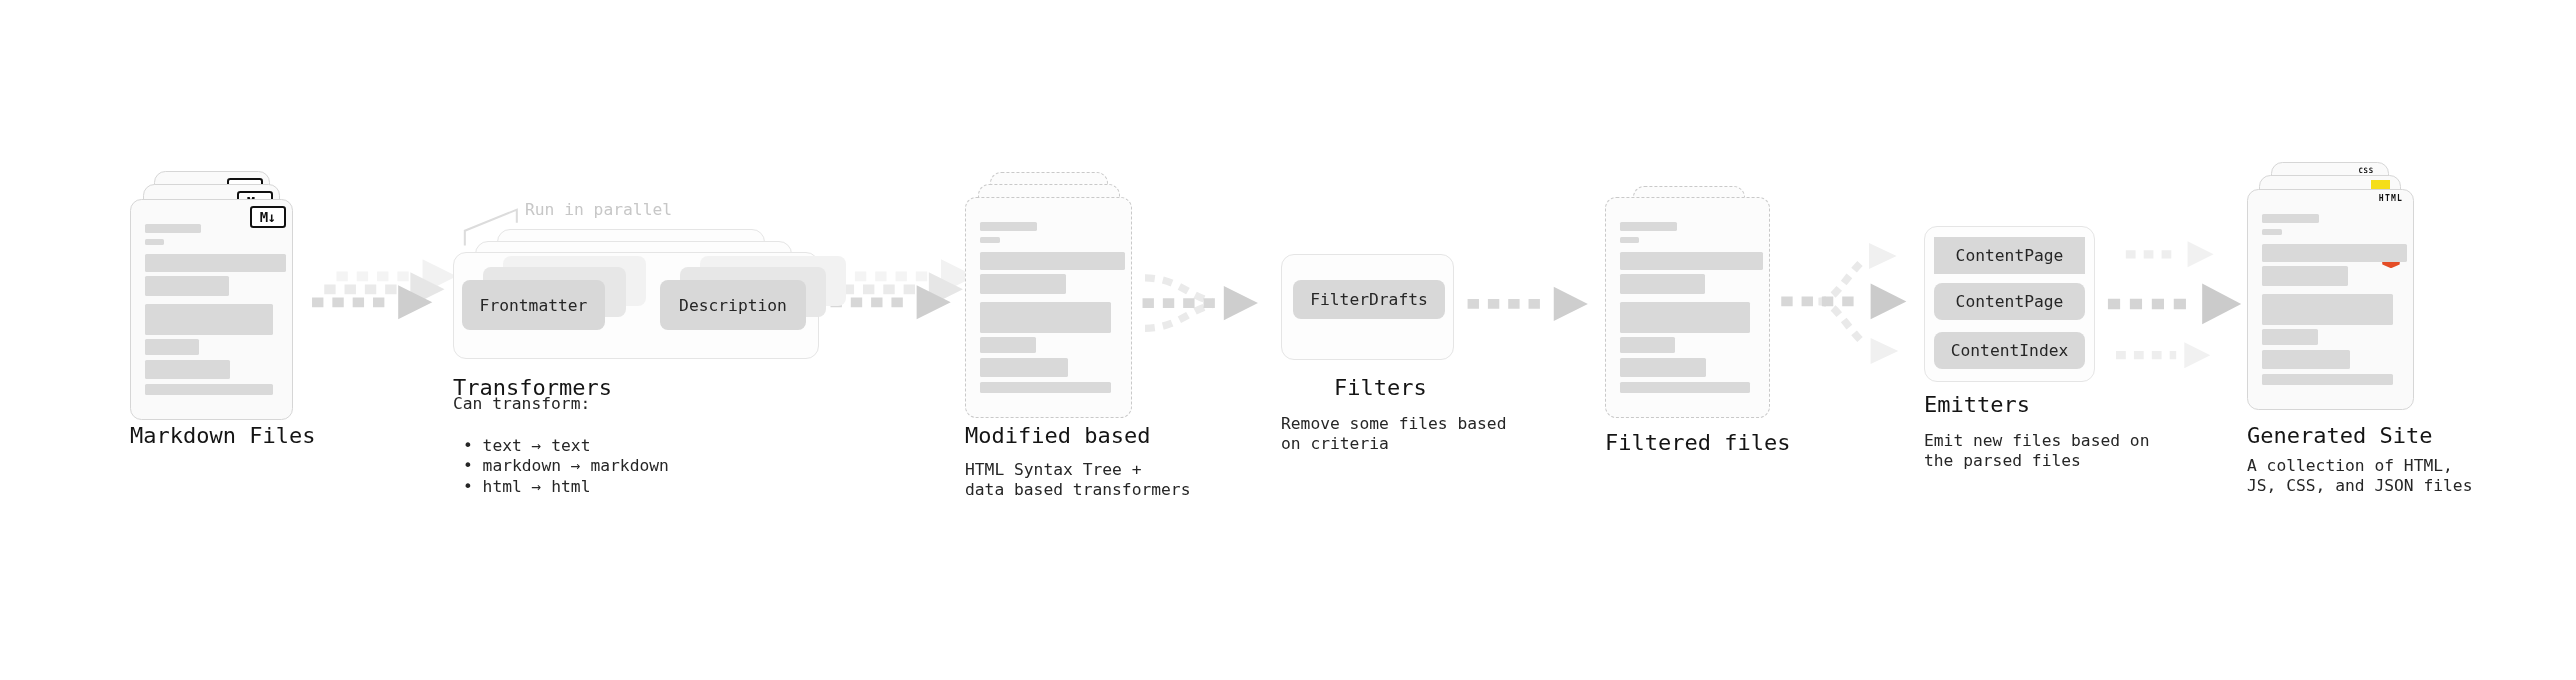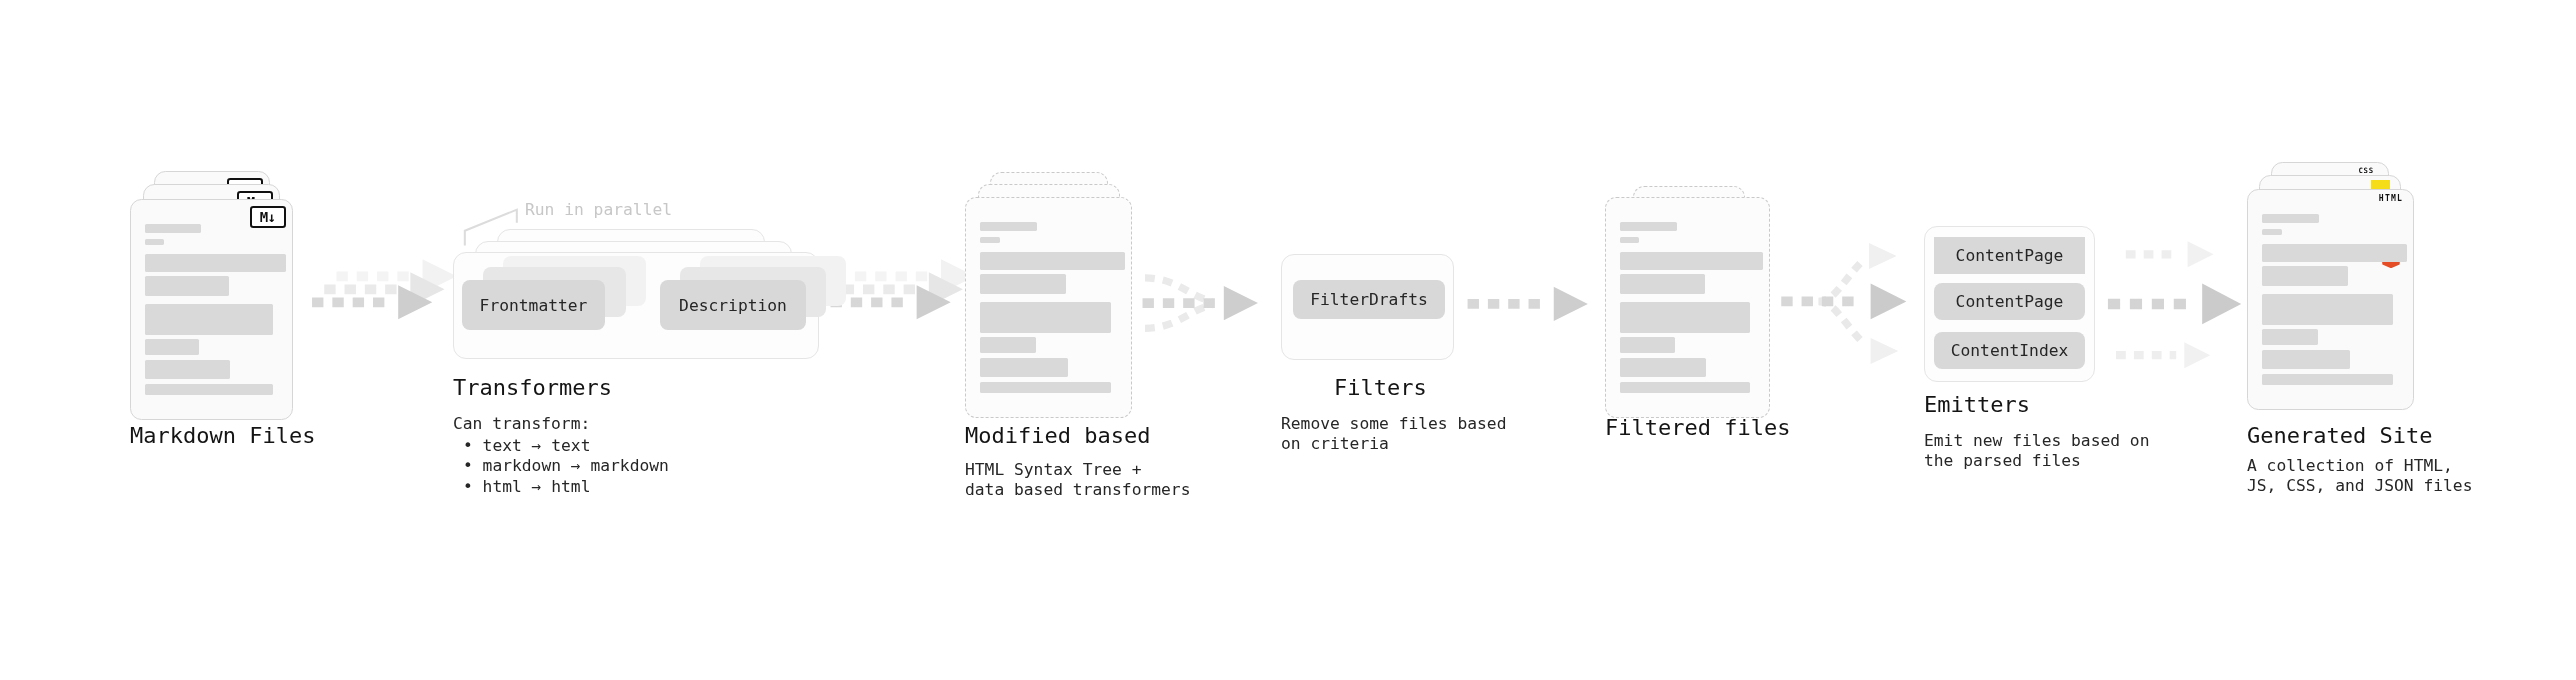--- a/index.html
+++ b/index.html
@@ -141,21 +141,21 @@
 
     <div class="pill echo2" style="left:503px;top:256px;width:143px;height:50px;z-index:4"></div>
     <div class="pill echo1" style="left:483px;top:267px;width:143px;height:50px;z-index:5"></div>
     <div class="pill" style="left:462px;top:280px;width:143px;height:50px;z-index:6">Frontmatter</div>
 
     <div class="pill echo2" style="left:700px;top:256px;width:146px;height:50px;z-index:4"></div>
     <div class="pill echo1" style="left:680px;top:267px;width:146px;height:50px;z-index:5"></div>
     <div class="pill" style="left:660px;top:280px;width:146px;height:50px;z-index:6">Description</div>
 
     <div class="stage-title" style="left:453px;top:375px">Transformers</div>
-    <div class="stage-desc" style="left:453px;top:414px">Can transform:</div>
+    <div class="stage-desc" style="left:453px;top:394px">Can transform:</div>
     <div class="stage-desc" style="left:463px;top:436px">
       <div>• text → text</div>
       <div>• markdown → markdown</div>
       <div>• html → html</div>
     </div>
   </div>
 
   <div>
     <div class="doc dashed" style="left:990px;top:172px;width:118px;height:221px;z-index:1"></div>
     <div class="doc dashed" style="left:978px;top:184px;width:142px;height:221px;z-index:2"></div>
@@ -195,21 +195,21 @@
           <div class="bar" style="width: 38%; height: 9px; margin-bottom: 5.7px;"></div>
           <div class="bar" style="width: 13%; height: 5.7px; margin-bottom: 9px;"></div>
           <div class="bar" style="width: 96%; height: 18px; margin-bottom: 4.1px;"></div>
           <div class="bar" style="width: 57%; height: 20.3px; margin-bottom: 8.1px;"></div>
           <div class="bar" style="width: 87%; height: 31px; margin-bottom: 4.1px;"></div>
           <div class="bar" style="width: 37%; height: 15.4px; margin-bottom: 4.9px;"></div>
           <div class="bar" style="width: 58%; height: 19.5px; margin-bottom: 4.9px;"></div>
           <div class="bar" style="width: 87%; height: 11.4px; margin-bottom: 0px;"></div>
         </div>
     </div>
-    <div class="stage-title" style="left:1605px;top:415px">Filtered files</div>
+    <div class="stage-title" style="left:1605px;top:430px">Filtered files</div>
   </div>
 
   <div>
     <div class="tbox" style="left:1924px;top:226px;width:171px;height:156px"></div>
     <div class="pill" style="left:1934px;top:237px;width:151px;height:37px;border-radius:0">ContentPage</div>
     <div class="pill" style="left:1934px;top:283px;width:151px;height:37px;border-radius:8.1px">ContentPage</div>
     <div class="pill" style="left:1934px;top:332px;width:151px;height:37px;border-radius:8.1px">ContentIndex</div>
     <div class="stage-title" style="left:1924px;top:392px">Emitters</div>
     <div class="stage-desc" style="left:1924px;top:431px">
       <div>Emit new files based on</div>

